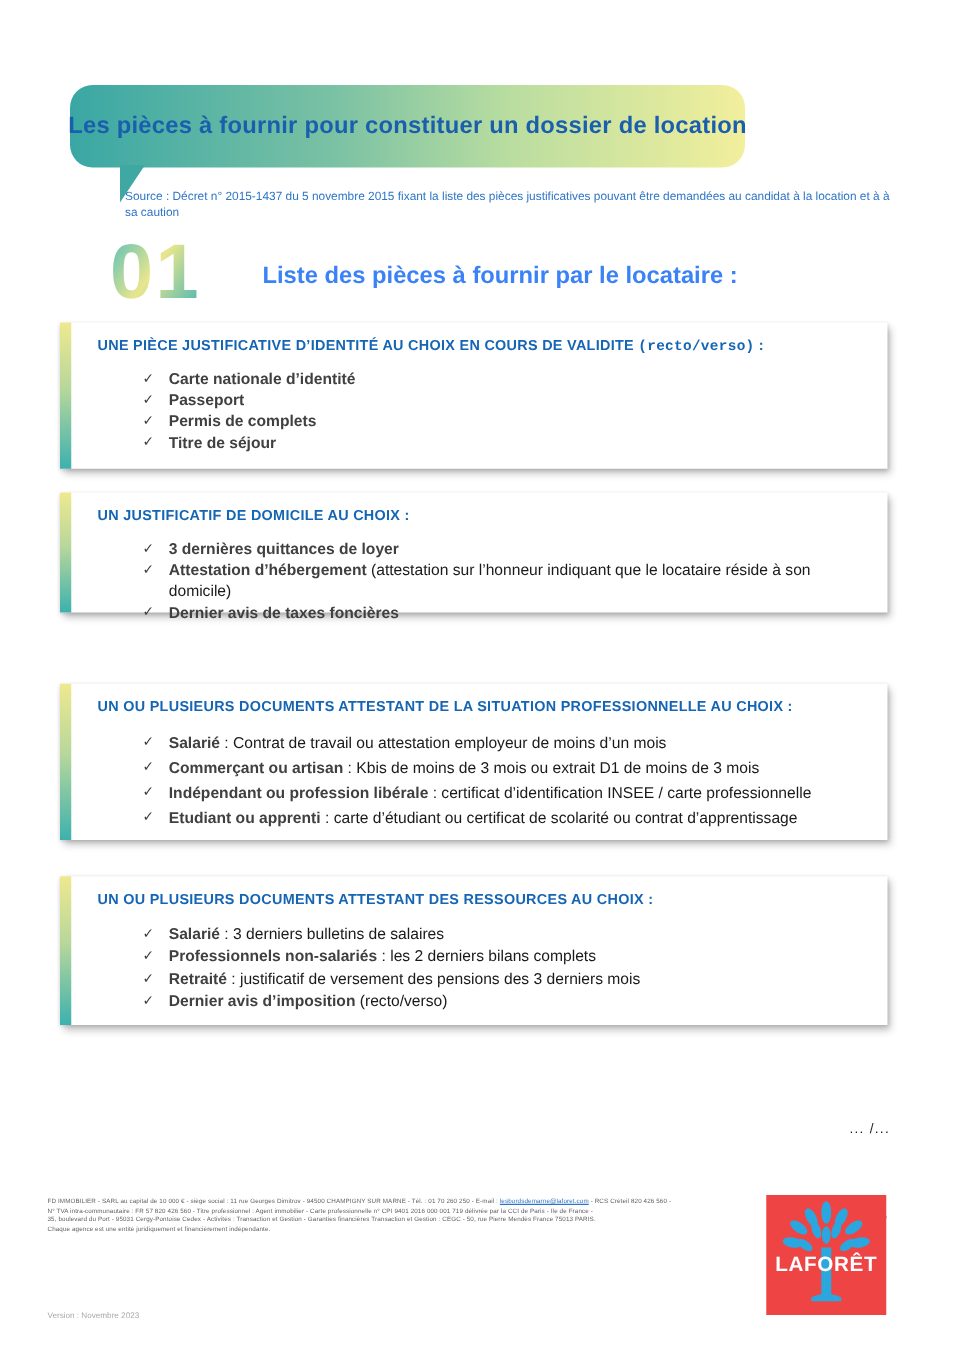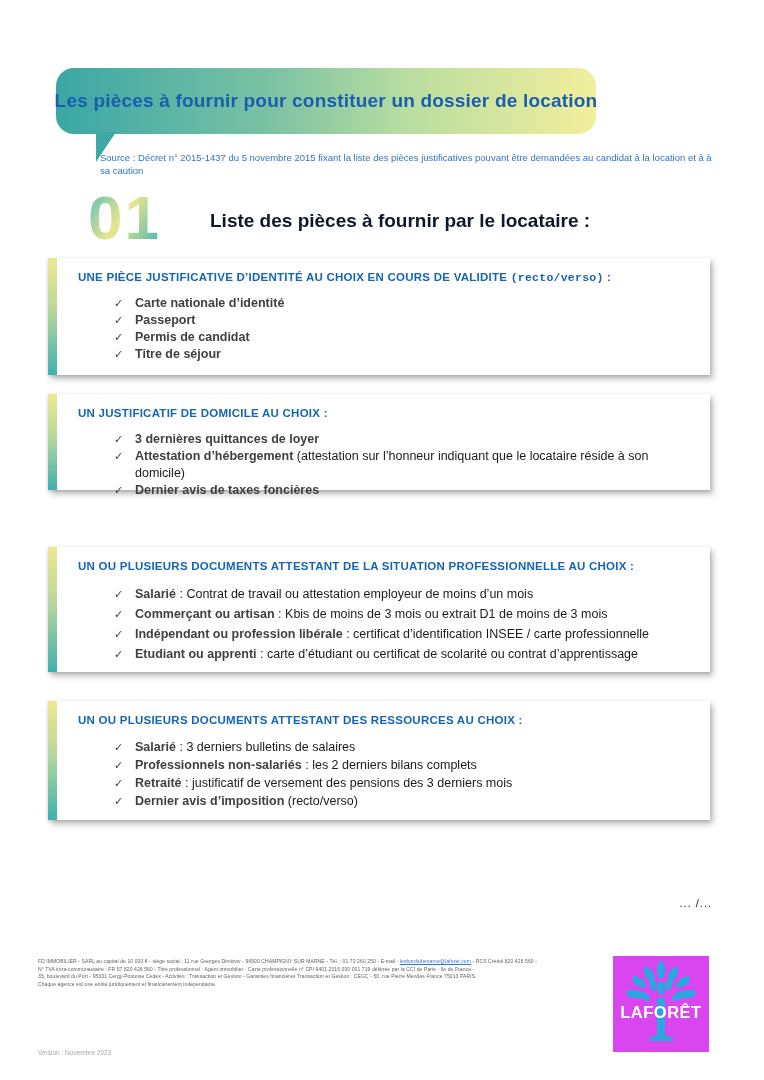--- a/index.html
+++ b/index.html
@@ -27,21 +27,21 @@
   }
   
   .step-number{
     position:absolute;left:88px;top:182px;
     font-size:62px;font-weight:800;letter-spacing:2px;
     background:linear-gradient(125deg,#56bebc 5%,#e9e68c 48%,#47b5b3 95%);
     -webkit-background-clip:text;background-clip:text;color:transparent;
   }
   .step-title{
     position:absolute;left:210px;top:210px;
-    color:#0f172a;font-size:19px;font-weight:bold;
+    color:#3b82f6;font-size:19px;font-weight:bold;
   }
   
   .card{
     position:absolute;left:48px;width:662px;background:#ffffff;
     box-shadow:3px 4px 6px rgba(40,40,40,.30), 0 1px 3px rgba(40,40,40,.18);
   }
   .card::before{
     content:"";position:absolute;left:0;top:0;bottom:0;width:9px;
     background:linear-gradient(180deg,#eee98f 0%,#b7d79b 45%,#3db1ae 100%);
   }
@@ -64,21 +64,21 @@
   .pagination{
     position:absolute;right:52px;top:897px;color:#222;font-size:11px;letter-spacing:1px;
   }
   .tagline{
     position:absolute;left:613px;top:926px;
     color:#1d3e8f;font-size:11.5px;font-weight:bold;line-height:15px;
     white-space:pre-line;letter-spacing:.2px;margin-top:38px;
   }
   .logo{
     position:absolute;left:613px;top:956px;width:96px;height:96px;
-    background:#d946ef;overflow:hidden;
+    background:#ef4444;overflow:hidden;
   }
   .logo svg{position:absolute;left:0;top:0;width:96px;height:96px;}
   .wordmark{
     position:absolute;left:0;right:0;top:47px;text-align:center;
     color:#ffffff;font-size:16.5px;font-weight:bold;letter-spacing:.5px;
   }
   .legal{
     position:absolute;left:38px;top:958px;width:555px;
     color:#606060;font-size:5px;line-height:7.5px;letter-spacing:.1px;
   }
@@ -106,21 +106,21 @@
     <div class="item">
         <span class="check">✓</span>
         <span class="itext"><b>Carte nationale d’identité</b><span></span></span>
       </div>
     <div class="item">
         <span class="check">✓</span>
         <span class="itext"><b>Passeport</b><span></span></span>
       </div>
     <div class="item">
         <span class="check">✓</span>
-        <span class="itext"><b>Permis de candidat</b><span></span></span>
+        <span class="itext"><b>Permis de complets</b><span></span></span>
       </div>
     <div class="item">
         <span class="check">✓</span>
         <span class="itext"><b>Titre de séjour</b><span></span></span>
       </div>
   </div>
 </div>
 
 <div class="card lh17" style="top:394px;height:96px;">
   <div class="card-header"><span>UN JUSTIFICATIF DE DOMICILE AU CHOIX :</span><span class="mono"></span><span></span></div>

